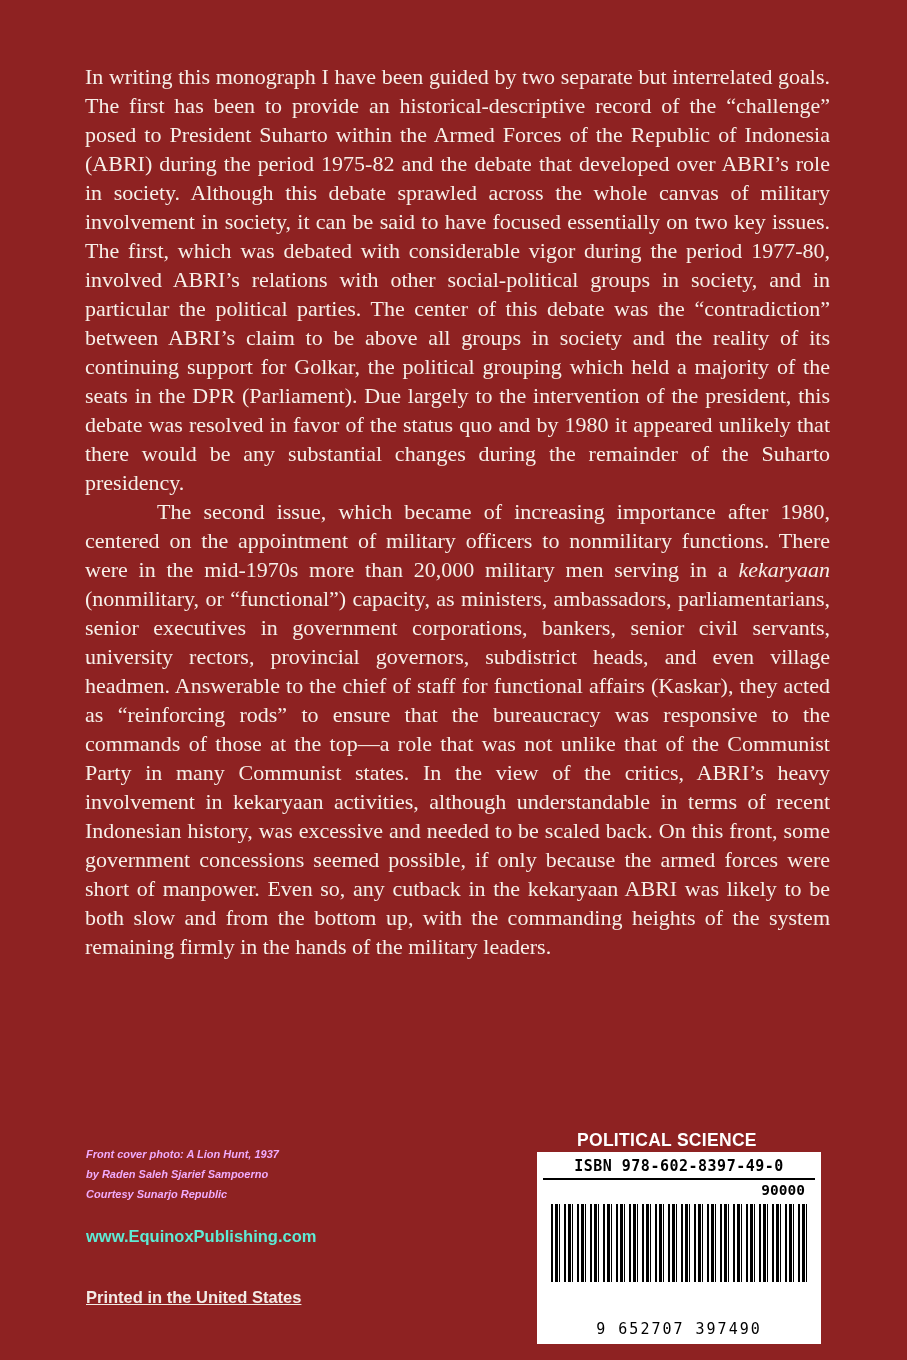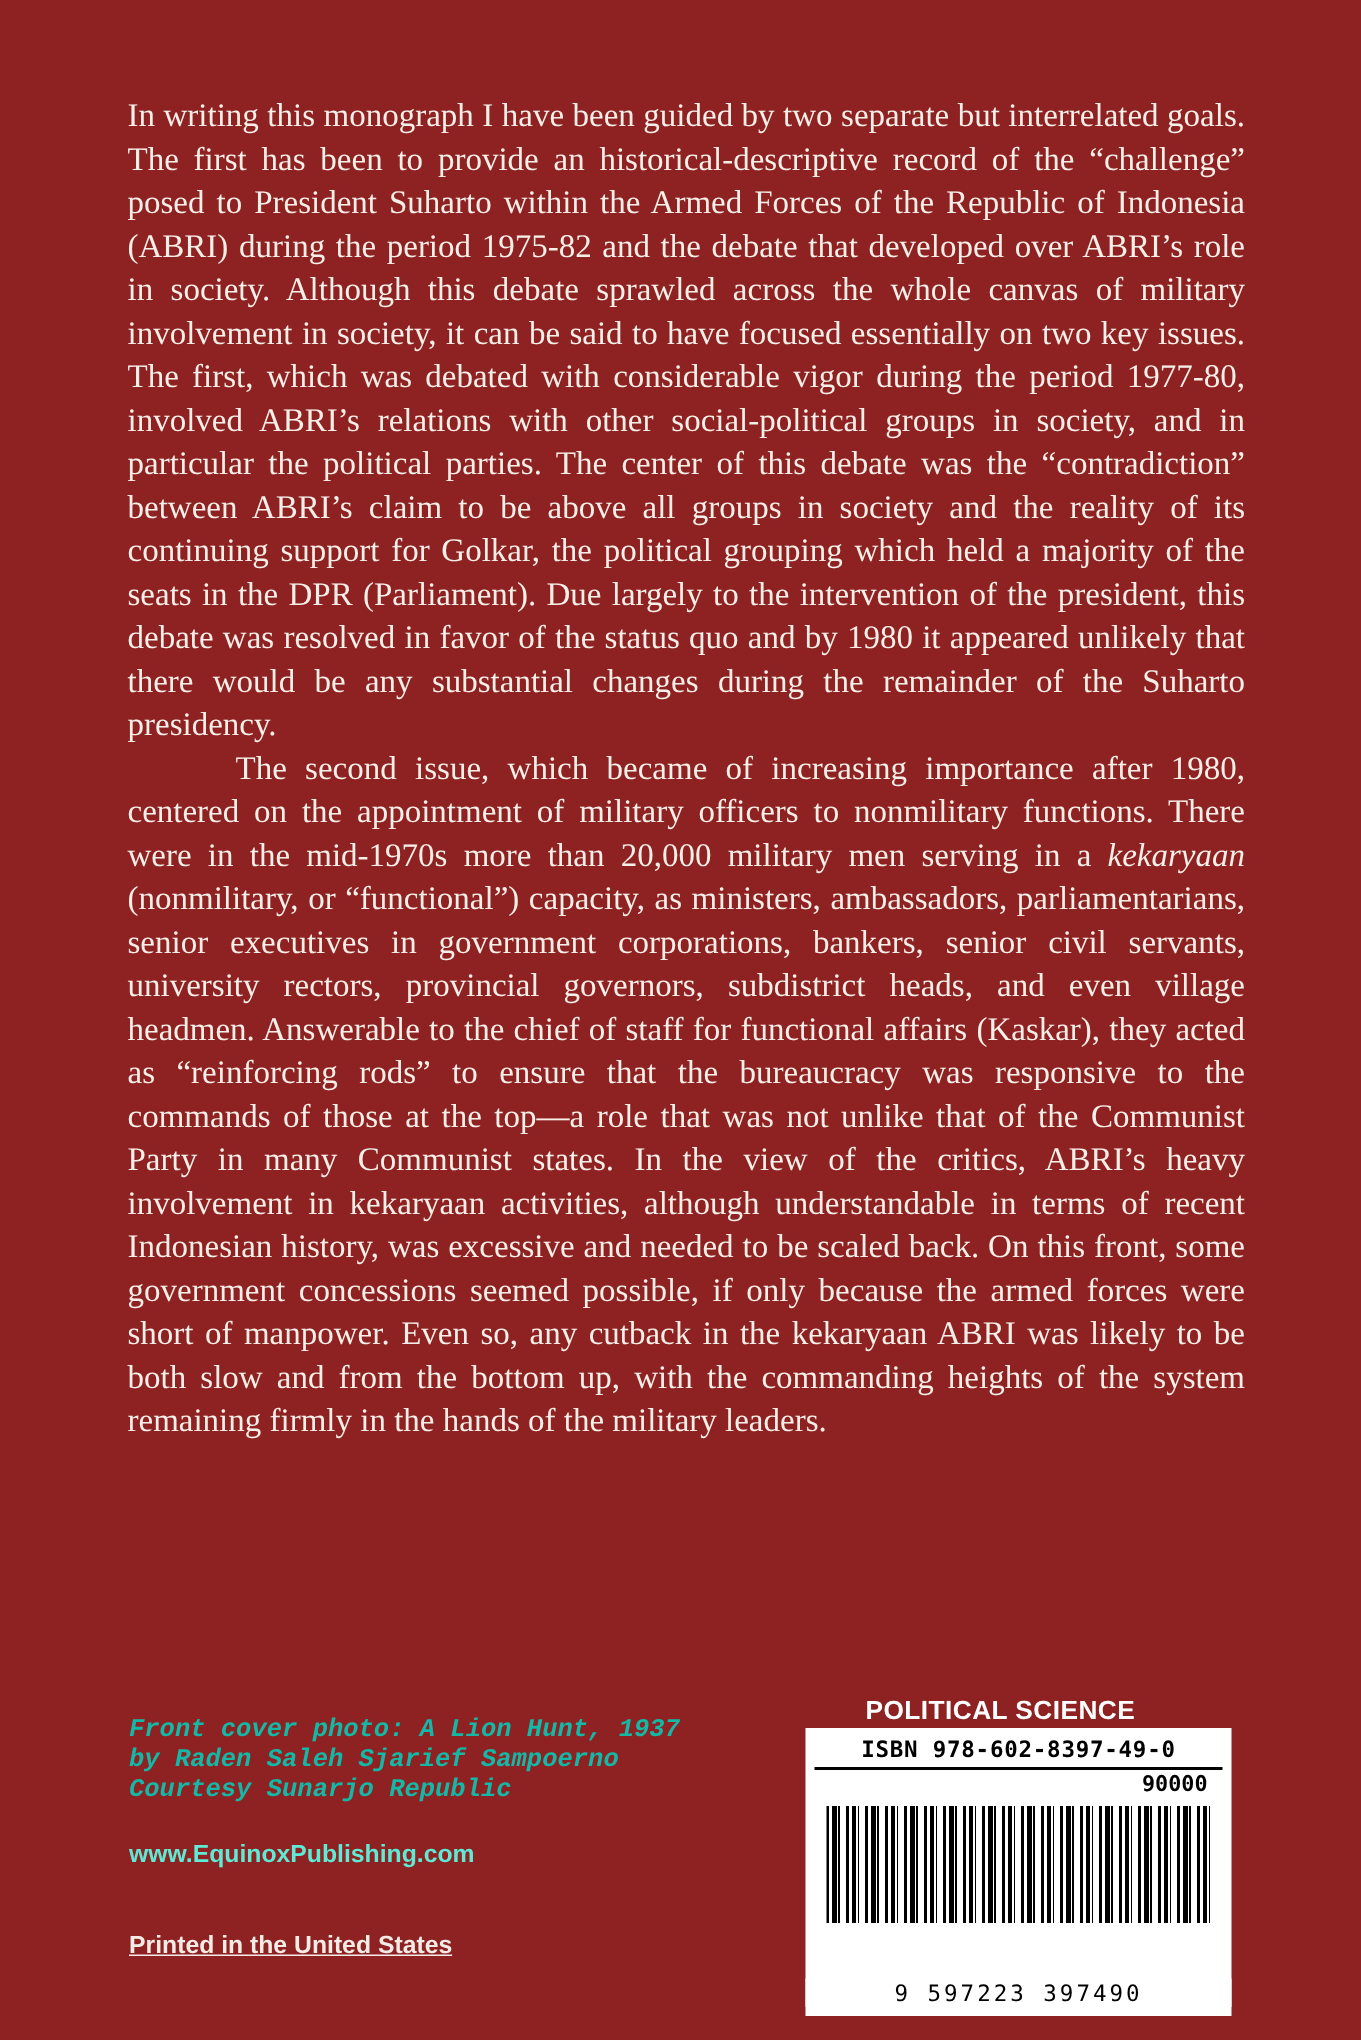--- a/index.html
+++ b/index.html
@@ -23,26 +23,26 @@
     text-align: justify;
   }
   .synopsis p { margin: 0; }
   .para2 { text-indent: 72px; }
   .italic-term { font-style: italic; }
 
   .credits {
     position: absolute;
     left: 86px;
     top: 1144px;
-    font-family: Liberation Mono, monospace;
+    font-family: Liberation Sans, sans-serif;
     font-weight: bold;
     font-style: italic;
-    font-size: 17px;
+    font-size: 11px;
     line-height: 20px;
-    color: #14b8a6;
+    color: #f0abfc;
   }
   .publisher {
     position: absolute;
     left: 86px;
     top: 1226px;
     font-family: "Liberation Sans", sans-serif;
     font-weight: bold;
     font-size: 16.5px;
     line-height: 21px;
     color: #5eead4;
@@ -146,16 +146,16 @@
 
   <div class="printed">Printed in the United States</div>
 
   <div class="category">POLITICAL SCIENCE</div>
 
   <div class="barcode-box">
     <div class="isbn-row">ISBN 978-602-8397-49-0</div>
     <div class="isbn-rule"></div>
     <div class="price-code">90000</div>
     <div class="bars"></div>
-    <div class="ean">9 597223 397490</div>
+    <div class="ean">9 652707 397490</div>
   </div>
 
 </div>
 
 </body></html>

